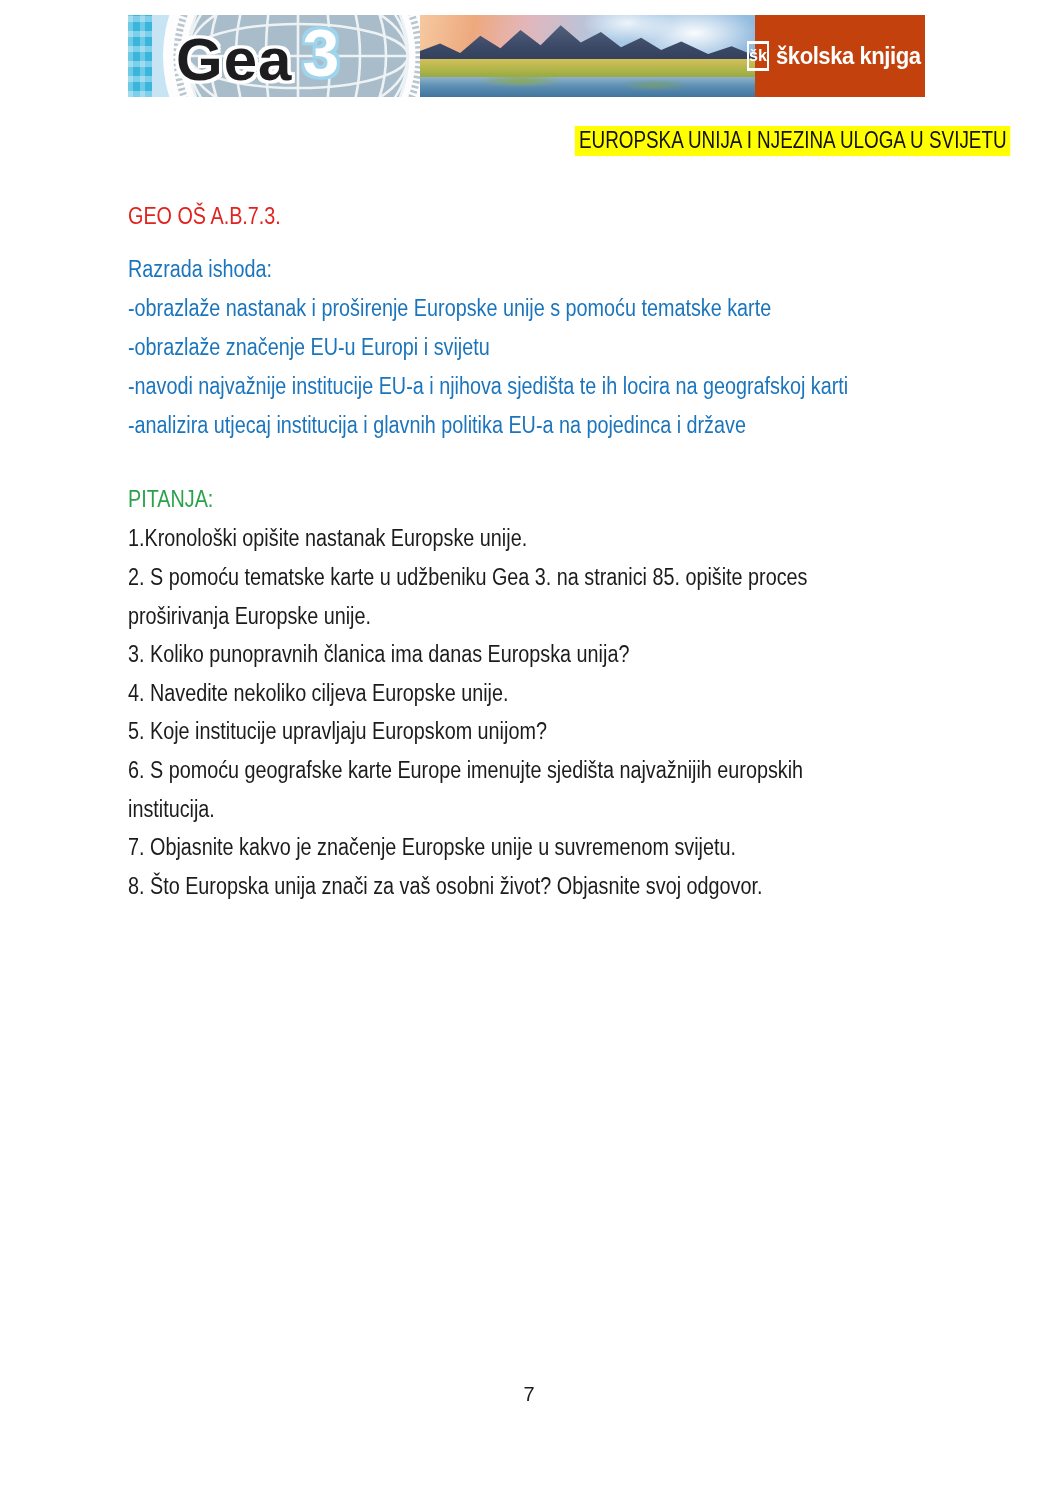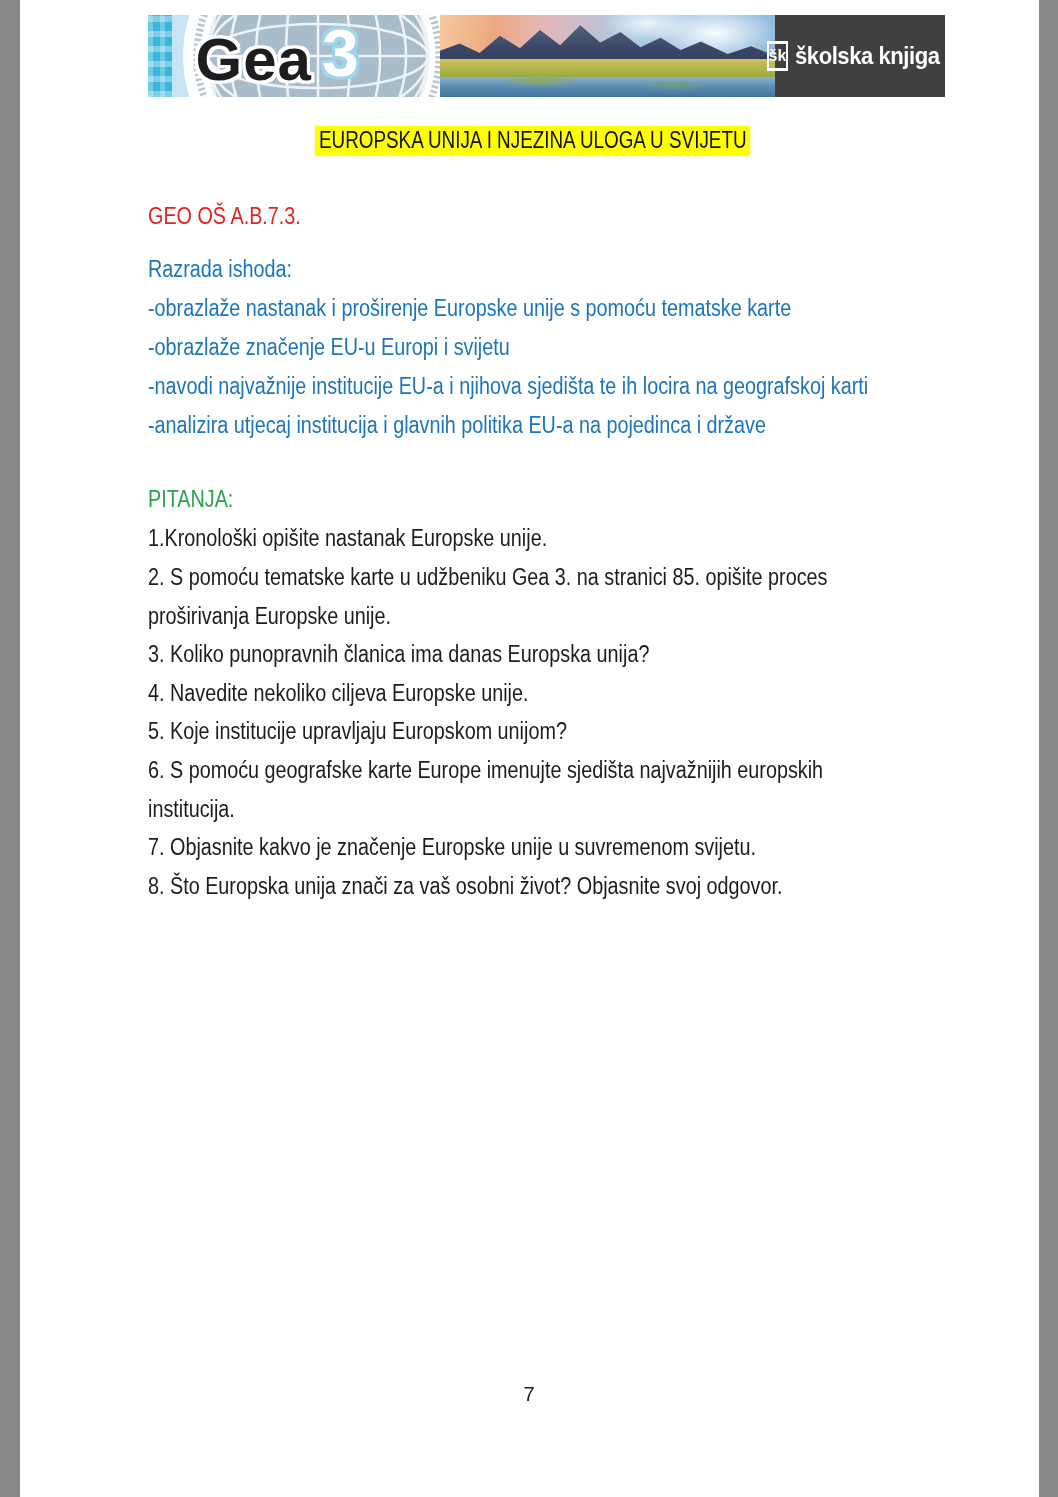--- a/index.html
+++ b/index.html
@@ -1,23 +1,22 @@
 <!DOCTYPE html>
 <html><head>
 <meta charset="utf-8">
 <style>
   html,body{margin:0;padding:0;background:#888;}
   .page{
     position:relative;
-    width:983px;height:1497px;
+    width:1058px;height:1497px;
     background:#ffffff;
     margin:0 auto;
     font-family:"Liberation Sans", sans-serif;
     overflow:hidden;
-    padding-left:36px;
   }
 
   
   .header{
     position:absolute;left:128px;top:15px;width:797px;height:82px;
     display:flex;overflow:hidden;
   }
   .logo-sec{position:relative;width:292px;height:82px;background:#c6e4f4;overflow:hidden;flex:none;}
   .map-strip{
     position:absolute;left:0;top:0;width:24px;height:82px;
@@ -58,40 +57,40 @@
   }
   .photo-water{
     position:absolute;left:0;right:0;bottom:0;height:25%;
     background:
       radial-gradient(ellipse 60px 10px at 30% 18%, rgba(140,170,80,.9), rgba(140,170,80,0) 70%),
       radial-gradient(ellipse 50px 8px at 70% 40%, rgba(120,160,90,.7), rgba(120,160,90,0) 70%),
       linear-gradient(180deg,#8fb3c9 0%,#5e8fb4 45%,#41759d 100%);
   }
 
   .pub-sec{
-    position:relative;width:170px;height:82px;background:#404040;flex:none;
+    position:relative;width:170px;height:82px;background:#c2410c;flex:none;
     display:flex;align-items:center;justify-content:center;gap:7px;
   }
   .pub-emblem{
     width:28px;height:30px;border:2px solid #fff;box-sizing:border-box;
     display:flex;align-items:center;justify-content:center;
     color:#fff;font-weight:bold;font-size:16px;line-height:1;
     border-top-width:3px;border-bottom-width:3px;
   }
   .pub-name{
     color:#fff;font-weight:bold;font-size:24px;white-space:nowrap;
     transform:scaleX(.92);transform-origin:0 50%;letter-spacing:-.5px;
   }
 
   
   .tline{
     position:absolute;left:128px;font-size:23px;line-height:1.2;white-space:nowrap;
     transform:scaleX(.86);transform-origin:0 50%;color:#1c1c1c;
   }
-  .title-row{position:absolute;left:7px;right:0;top:126px;text-align:center;}
+  .title-row{position:absolute;left:7px;right:0;top:126px;text-align:right;}
   .title-hl{
     display:inline-block;background:#ffff00;color:#111;font-size:23px;line-height:1.2;
     padding:1px 5px;transform:scaleX(.82);transform-origin:50% 50%;white-space:nowrap;
   }
   .red{color:#e0231f;}
   .blue{color:#1b75bd;}
   .green{color:#2aa24c;}
   .footer-num{
     position:absolute;left:0;right:0;top:1383px;text-align:center;
     font-size:20px;color:#1c1c1c;

